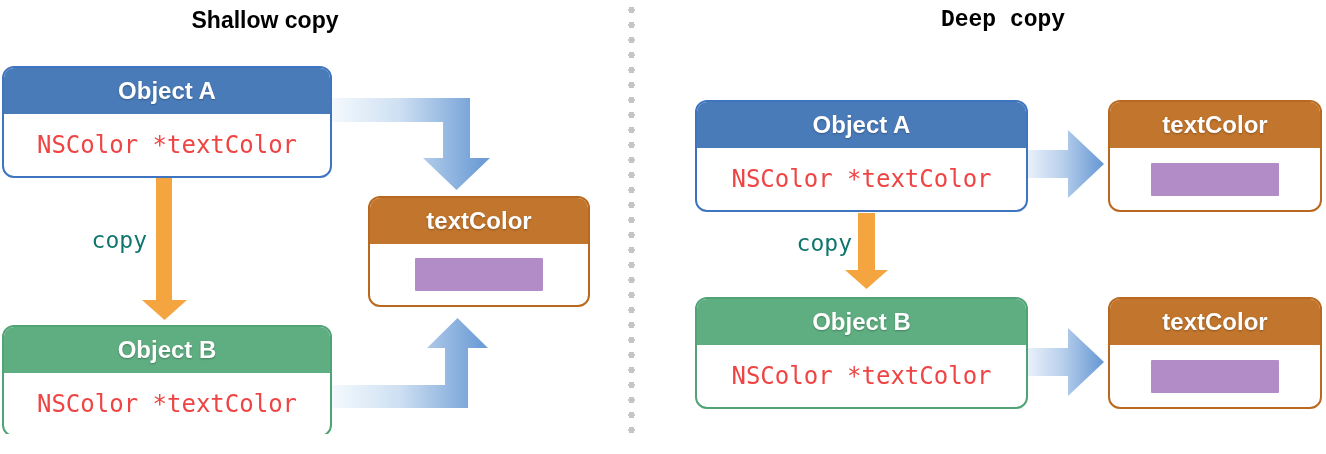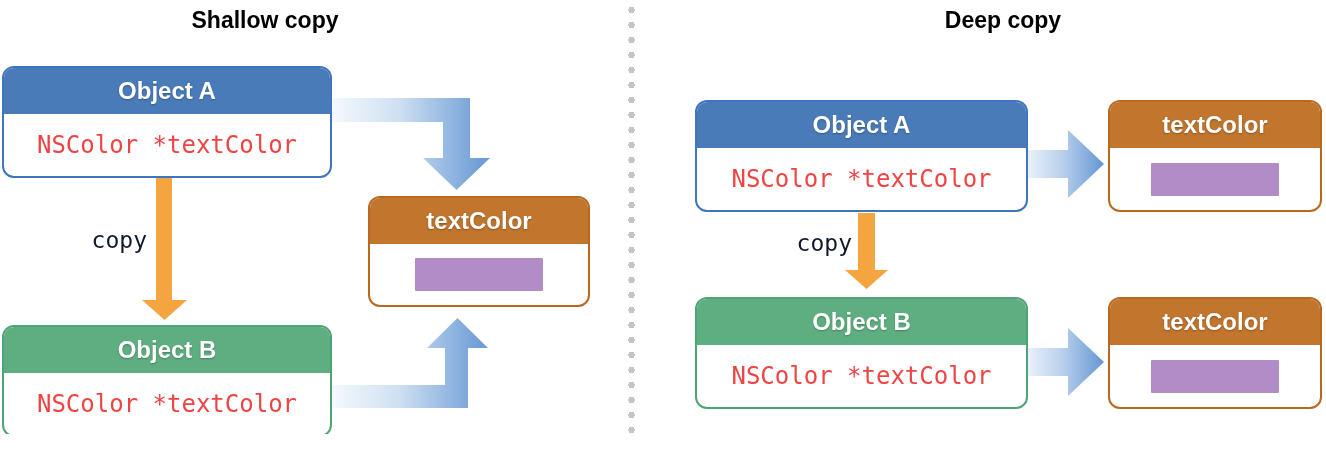--- a/index.html
+++ b/index.html
@@ -3,21 +3,21 @@
 <meta charset="utf-8">
 <style>
   html,body{margin:0;padding:0;background:#ffffff;}
   .canvas{position:relative;width:1326px;height:434px;background:#ffffff;overflow:hidden;
           font-family:"Liberation Sans",sans-serif;}
   .arrows{position:absolute;left:0;top:0;width:1326px;height:454px;}
 
   .panel-title{position:absolute;top:7px;width:220px;text-align:center;
                font:bold 23px "Liberation Sans",sans-serif;color:#000;}
   .title-shallow{left:155px;}
-  .title-deep{left:893px;}
+  .title-deep{left:893px;font-family:Liberation Mono, monospace;}
 
   .card{position:absolute;display:flex;flex-direction:column;background:#fff;
         border-radius:12px;overflow:hidden;box-sizing:border-box;border:2.5px solid #888;}
   .card .head{height:46px;flex:none;display:flex;align-items:center;justify-content:center;
               color:#fff;font:bold 24px "Liberation Sans",sans-serif;
               text-shadow:0 1px 2px rgba(0,0,0,0.28);}
   .card .body{flex:1;display:flex;align-items:center;justify-content:center;
               font:24px "DejaVu Sans Mono","Liberation Mono",monospace;color:#ef4444;}
 
   .card-blue{border-color:#3e74c0;}
@@ -28,21 +28,21 @@
   .obj-b-shallow{left:2px;top:325px;width:330px;height:112px;}
   .tc-shallow{left:368px;top:196px;width:222px;height:111px;}
   .obj-a-deep{left:695px;top:100px;width:333px;height:112px;}
   .obj-b-deep{left:695px;top:297px;width:333px;height:112px;}
   .tc-deep-a{left:1108px;top:100px;width:214px;height:112px;}
   .tc-deep-b{left:1108px;top:297px;width:214px;height:112px;}
 
   .swatch{width:128px;height:33px;border-radius:1px;}
 
   .copy-label{position:absolute;width:92px;text-align:right;
-              font:23px "DejaVu Sans Mono","Liberation Mono",monospace;color:#0f172a;}
+              font:23px "DejaVu Sans Mono","Liberation Mono",monospace;color:#0f766e;}
   .copy-shallow{left:55px;top:227px;}
   .copy-deep{left:760px;top:230px;}
 
   .divider{position:absolute;left:628px;top:4px;width:7px;height:448px;
            background-image:radial-gradient(circle 3.3px at 3.5px 6px,#c5c5c5 97%,rgba(197,197,197,0) 100%);
            background-size:7px 15px;background-repeat:repeat-y;}
 </style>
 </head>
 <body>
 

